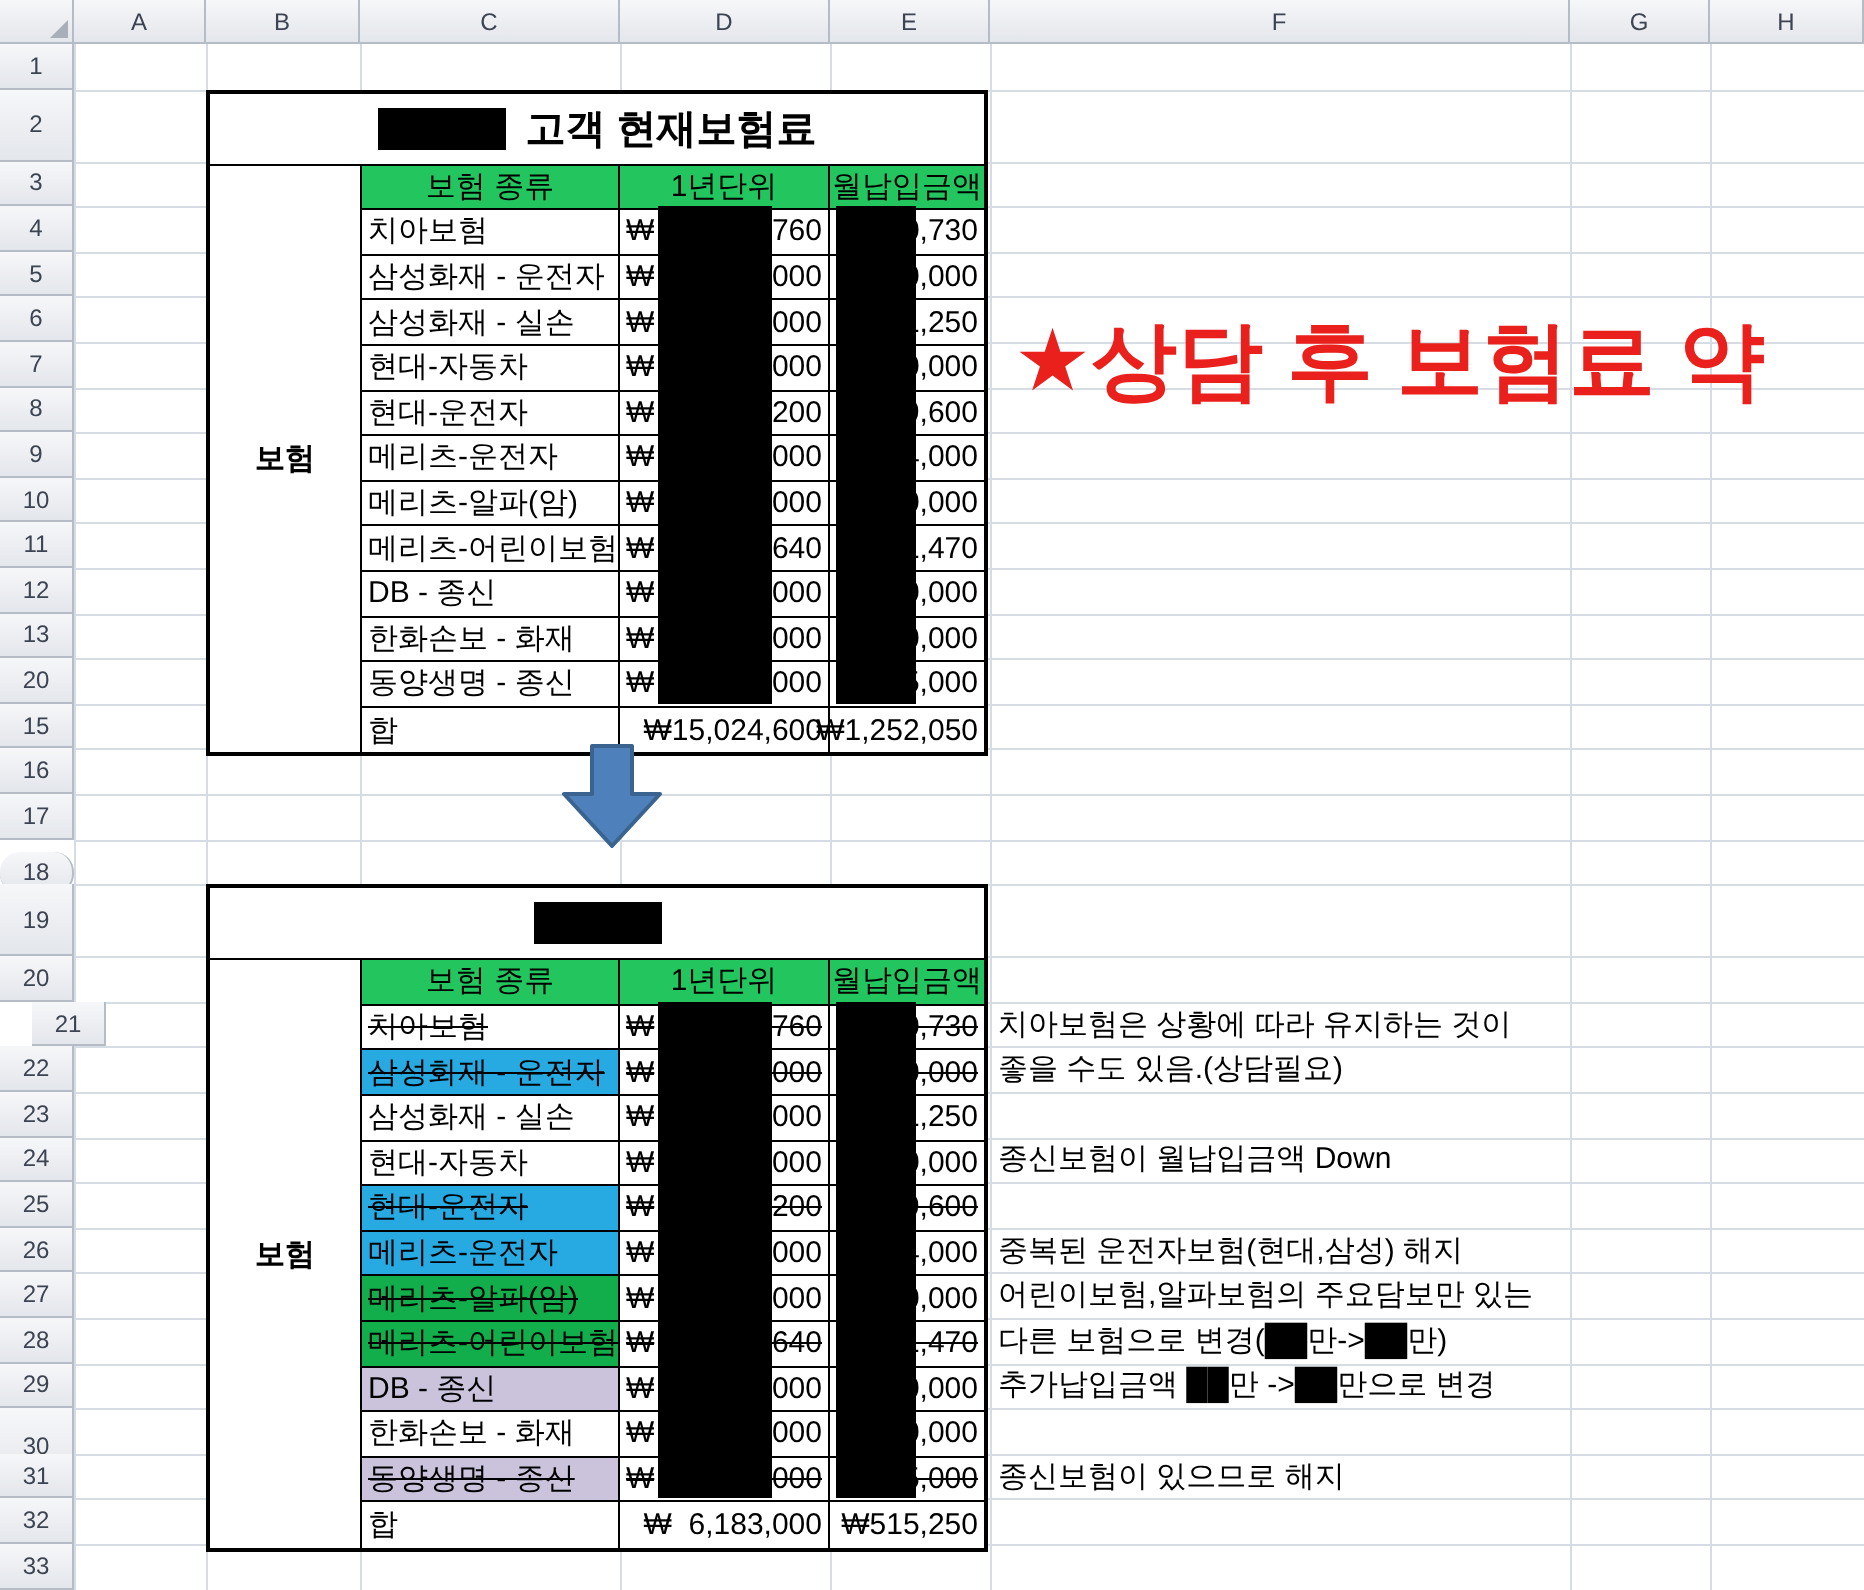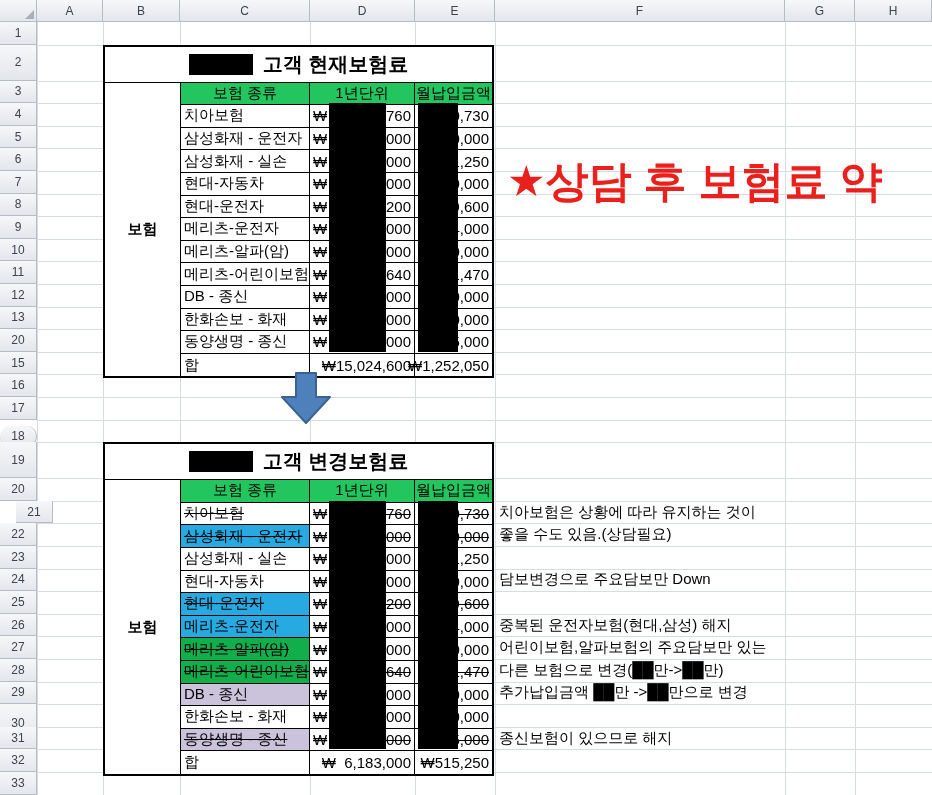--- a/index.html
+++ b/index.html
@@ -258,21 +258,20 @@
           <span>₩</span>
           <span>5,000</span>
         </div>
         <div class="cell name-cell last-row" style="grid-area: 14 / 2;">합</div>
         <div class="cell sumv last-row" style="grid-area: 14 / 3;">₩15,024,600</div>
         <div class="cell sumv last-row last-col" style="grid-area: 14 / 4;">₩1,252,050</div>
       </div>
       <div class="tbl" style="left: 103px; top: 442.2px; grid-template-columns: 76px 129px 105px 77px; grid-template-rows: 36px repeat(13, 22.6px);">
         <div class="cell title-cell" style="grid-area: 1 / 1 / auto / 5;">
           <span class="redact"></span>
-          <span>고객 변경보험료</span>
         </div>
         <div class="cell group-cell" style="grid-area: 2 / 1 / 15;">보험</div>
         <div class="cell head-cell" style="grid-area: 2 / 2;">보험 종류</div>
         <div class="cell head-cell" style="grid-area: 2 / 3;">1년단위</div>
         <div class="cell head-cell last-col" style="grid-area: 2 / 4;">월납입금액</div>
         <div class="cell name-cell" style="grid-area: 3 / 2;">
           <span class="strike">치아보험</span>
         </div>
         <div class="cell vcell" style="grid-area: 3 / 3;">
           <span class="strike">₩</span>
@@ -393,21 +392,21 @@
           <span class="strike">5,000</span>
         </div>
         <div class="cell name-cell last-row" style="grid-area: 14 / 2;">합</div>
         <div class="cell sumv last-row" style="grid-area: 14 / 3;">₩  6,183,000</div>
         <div class="cell sumv last-row last-col" style="grid-area: 14 / 4;">₩515,250</div>
       </div>
     </div>
   <div id="comments">
       <div class="comment" style="left: 497px; top: 500.8px; height: 22.6px;">치아보험은 상황에 따라 유지하는 것이</div>
       <div class="comment" style="left: 497px; top: 523.4px; height: 22.6px;">좋을 수도 있음.(상담필요)</div>
-      <div class="comment" style="left: 497px; top: 568.6px; height: 22.6px;">담보변경으로 주요담보만 Down</div>
+      <div class="comment" style="left: 497px; top: 568.6px; height: 22.6px;">종신보험이 월납입금액 Down</div>
       <div class="comment" style="left: 497px; top: 613.8px; height: 22.6px;">중복된 운전자보험(현대,삼성) 해지</div>
       <div class="comment" style="left: 497px; top: 636.4px; height: 22.6px;">어린이보험,알파보험의 주요담보만 있는</div>
       <div class="comment" style="left: 497px; top: 659px; height: 22.6px;">다른 보험으로 변경(██만-&gt;██만)</div>
       <div class="comment" style="left: 497px; top: 681.6px; height: 22.6px;">추가납입금액 ██만 -&gt;██만으로 변경</div>
       <div class="comment" style="left: 497px; top: 726.8px; height: 22.6px;">종신보험이 있으므로 해지</div>
     </div>
 
   <svg id="arrow" width="52" height="52" viewBox="0 0 52 52">
     <polygon id="arrow-poly" points="16,1 36,1 36,25 50,25 26,51 2,25 16,25" stroke-width="2" stroke-linejoin="round" fill="#4E81BC" stroke="#3A648F"></polygon>
   </svg>

